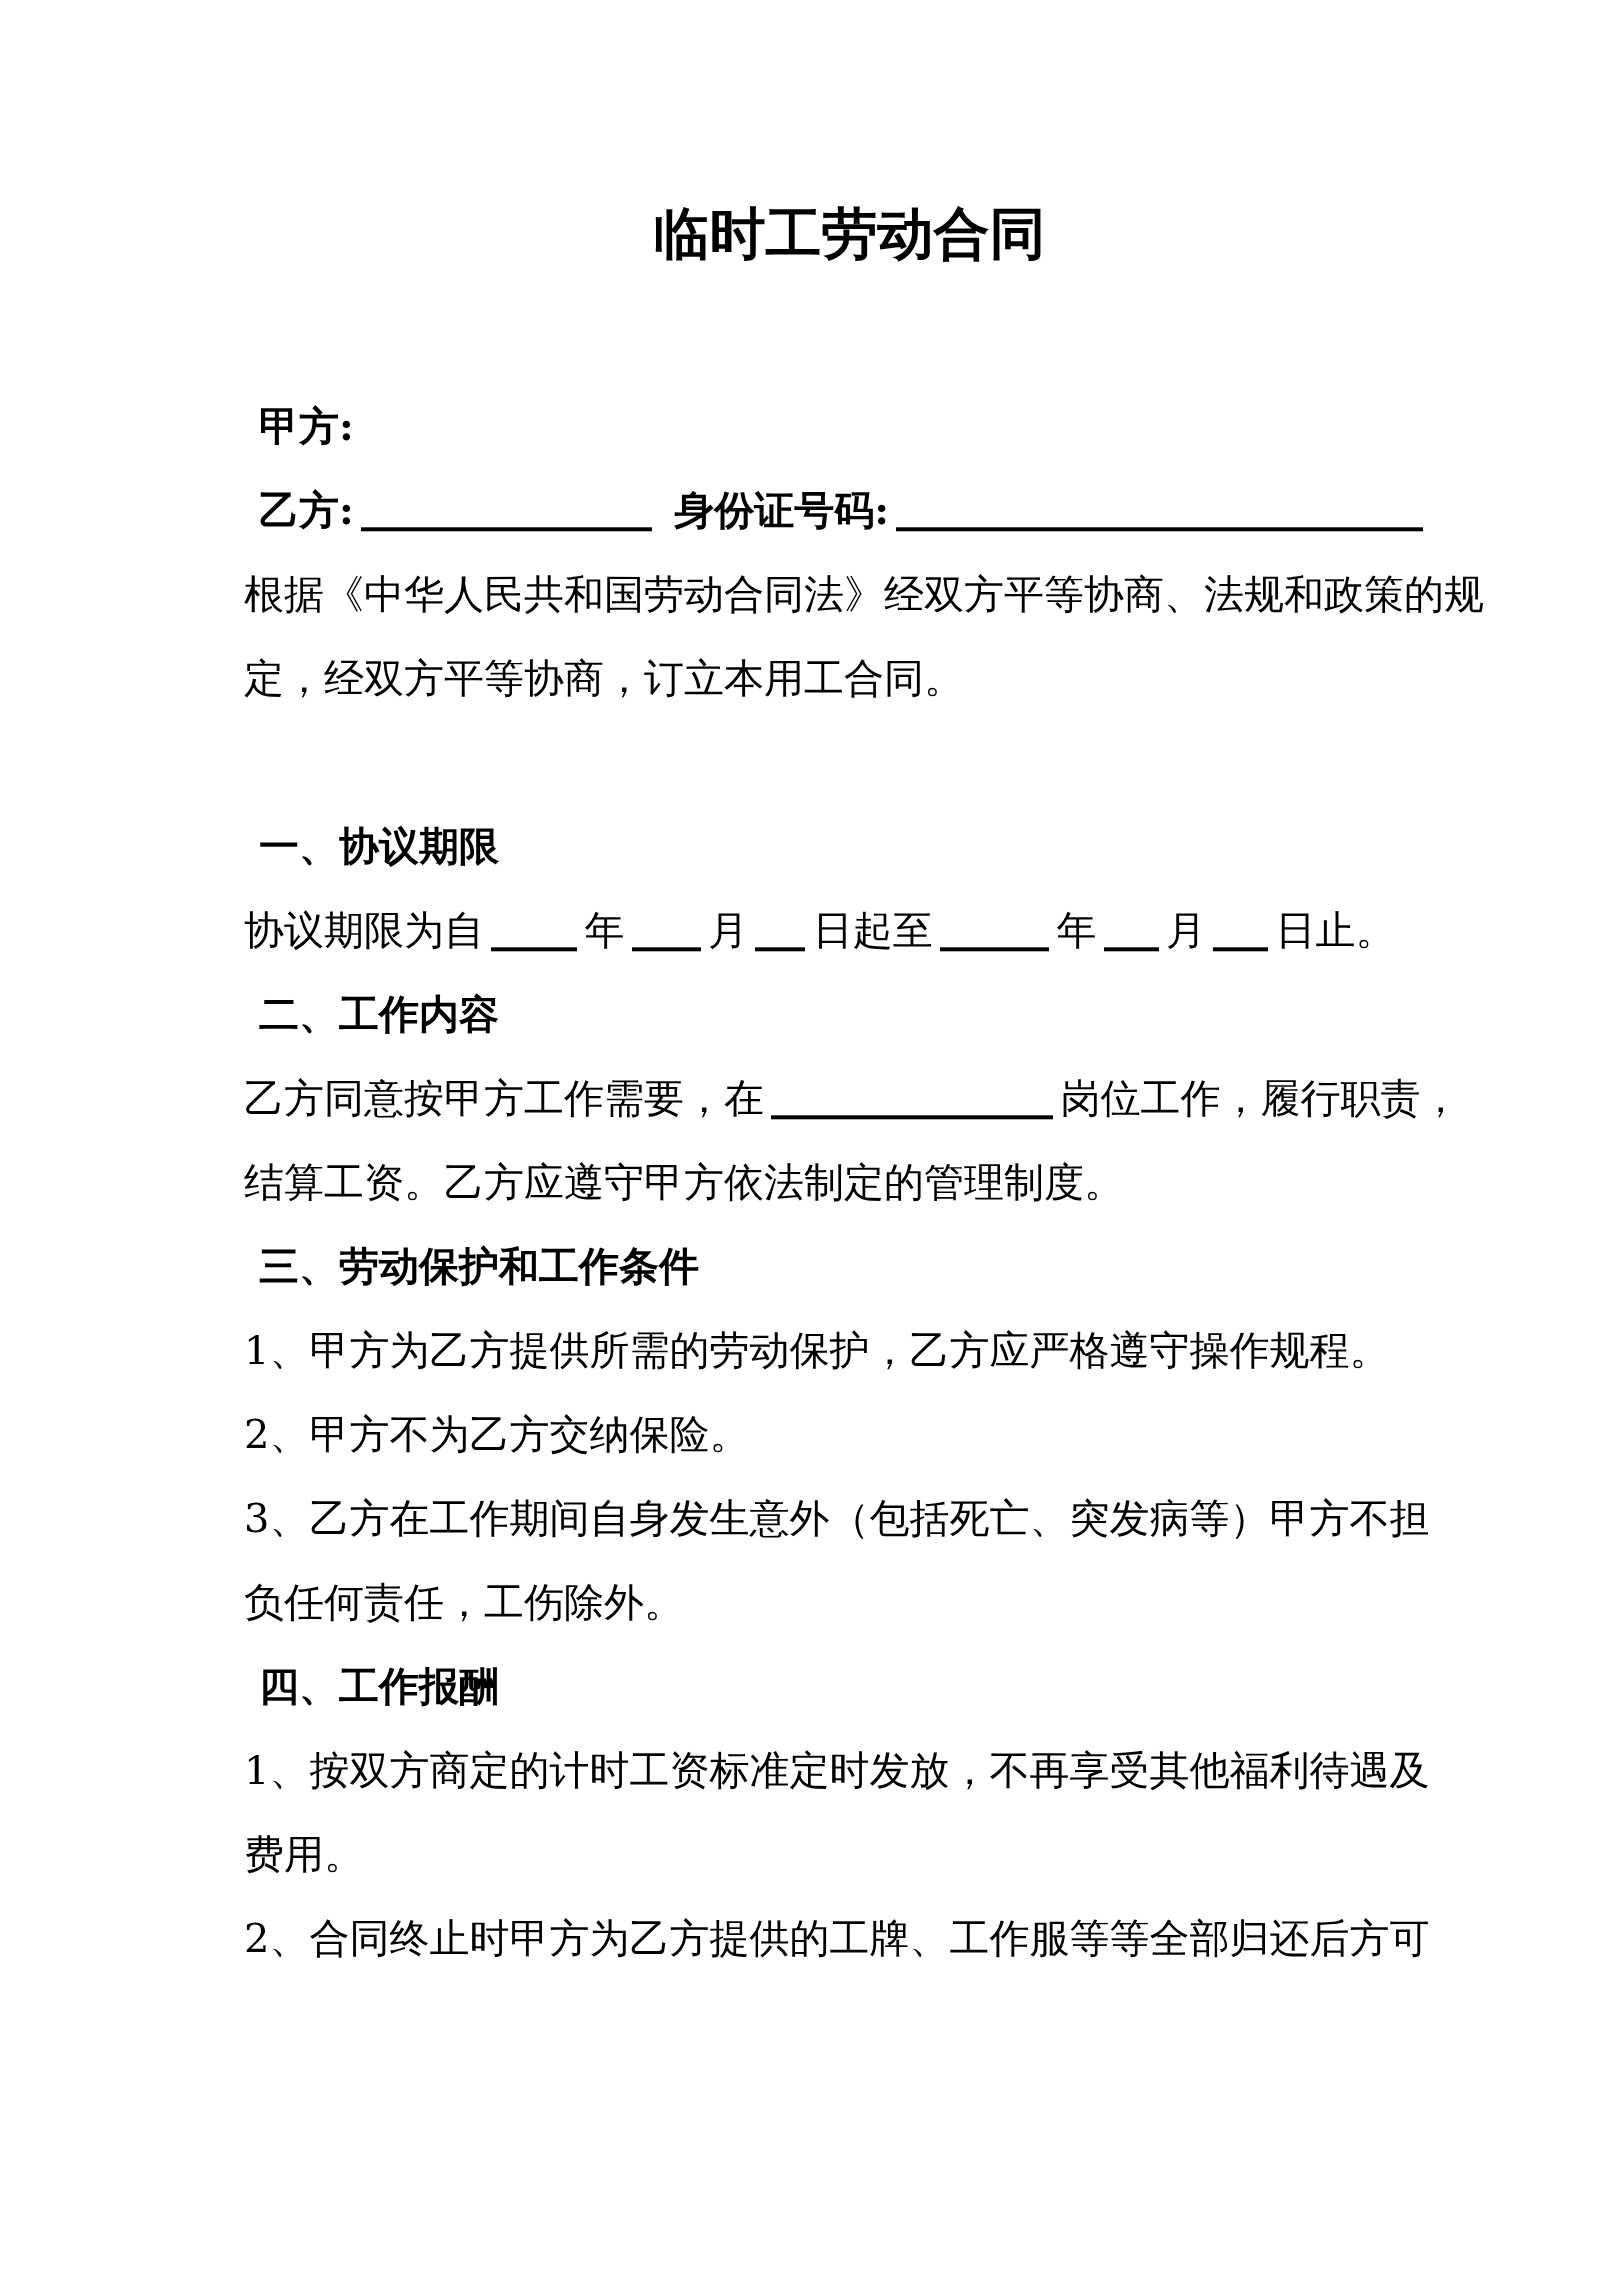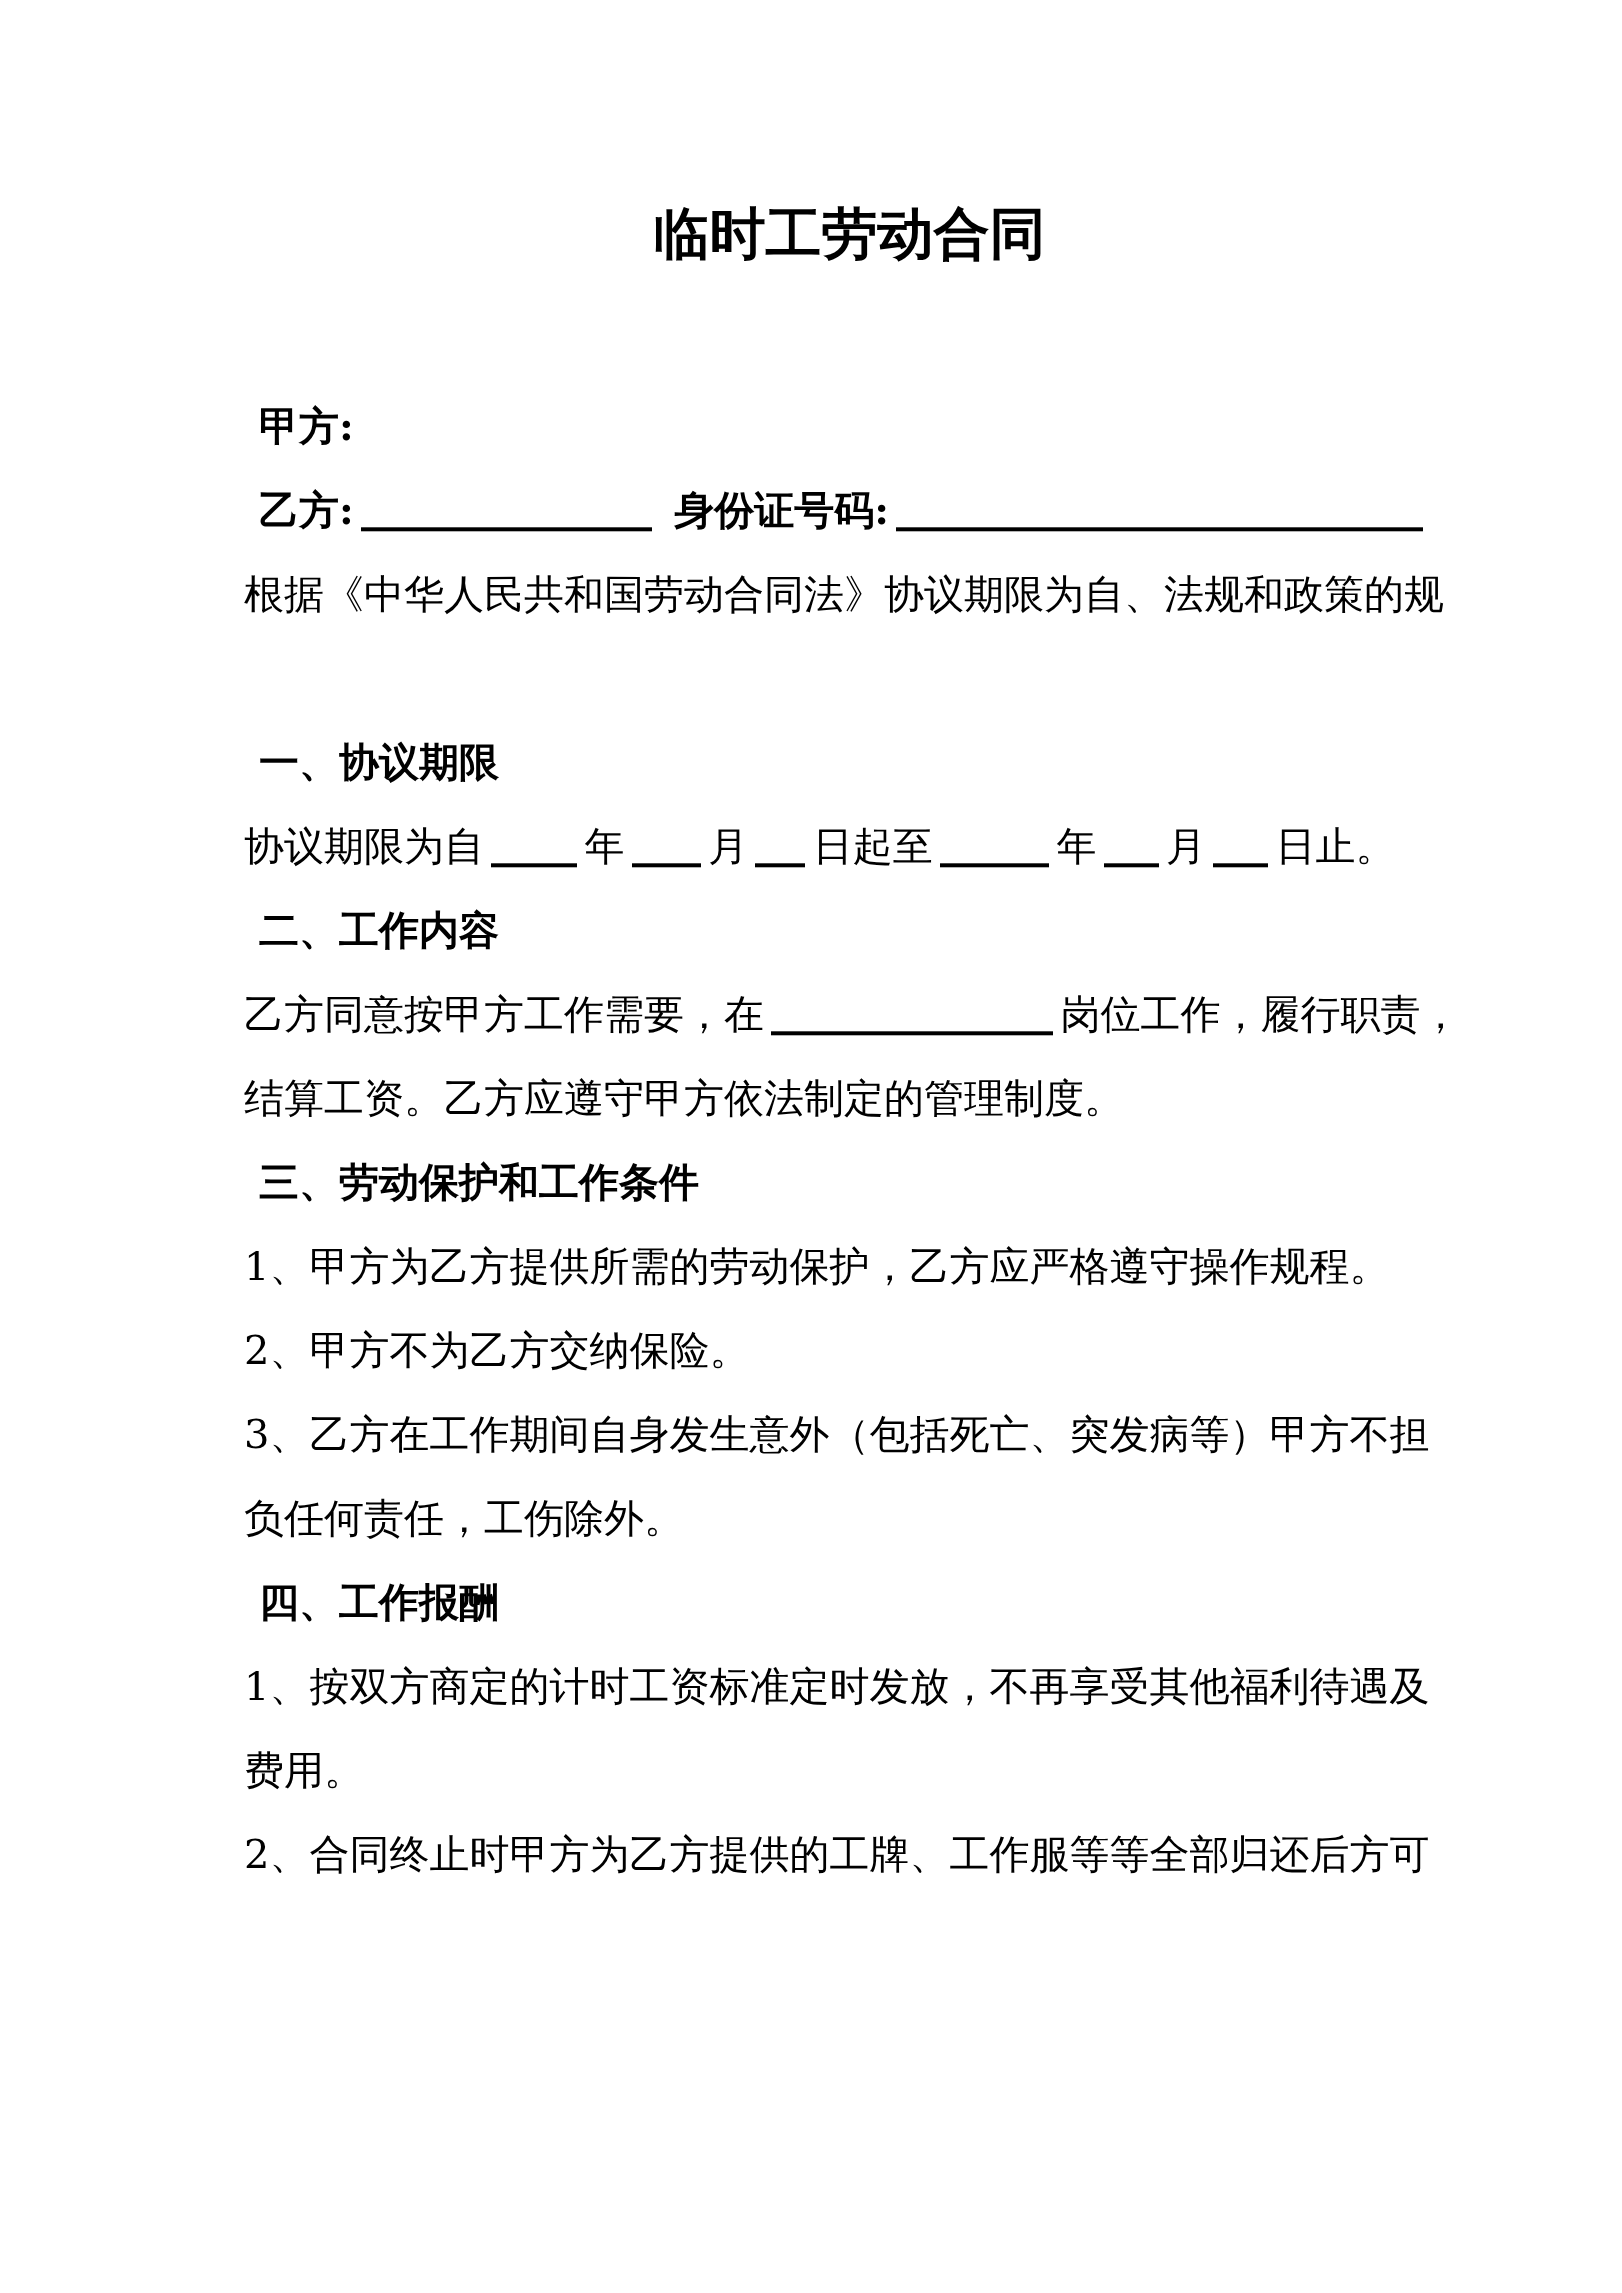--- a/index.html
+++ b/index.html
@@ -56,22 +56,23 @@
 
 <div class="page">
   <div class="content">
 
     <h1 class="title">临时工劳动合同</h1>
 
     <div class="line b first-line">甲方:</div>
 
     <div class="line"><span class="b">乙方:</span><span class="blank" style="width: 291px;"></span><span class="b">身份证号码:</span><span class="blank" style="width: 527px;"></span></div>
 
-    <div class="line">根据《中华人民共和国劳动合同法》协议期限为自、法规和政策的规</div>
+    <div class="line">根据《中华人民共和国劳动合同法》经双方平等协商、法规和政策的规</div>
 
+    <div class="line">定，经双方平等协商，订立本用工合同。</div>
 
     <div class="spacer"></div>
 
     <div class="line b">一、协议期限</div>
 
     <div class="line"><span>协议期限为自</span><span class="blank" style="width: 86px;"></span><span>年</span><span class="blank" style="width: 69px;"></span><span>月</span><span class="blank" style="width: 50px;"></span><span>日起至</span><span class="blank" style="width: 109px;"></span><span>年</span><span class="blank" style="width: 55px;"></span><span>月</span><span class="blank" style="width: 55px;"></span><span>日止。</span></div>
 
     <div class="line b">二、工作内容</div>
 
     <div class="line"><span>乙方同意按甲方工作需要，在</span><span class="blank" style="width: 282px;"></span><span>岗位工作，履行职责，</span></div>

